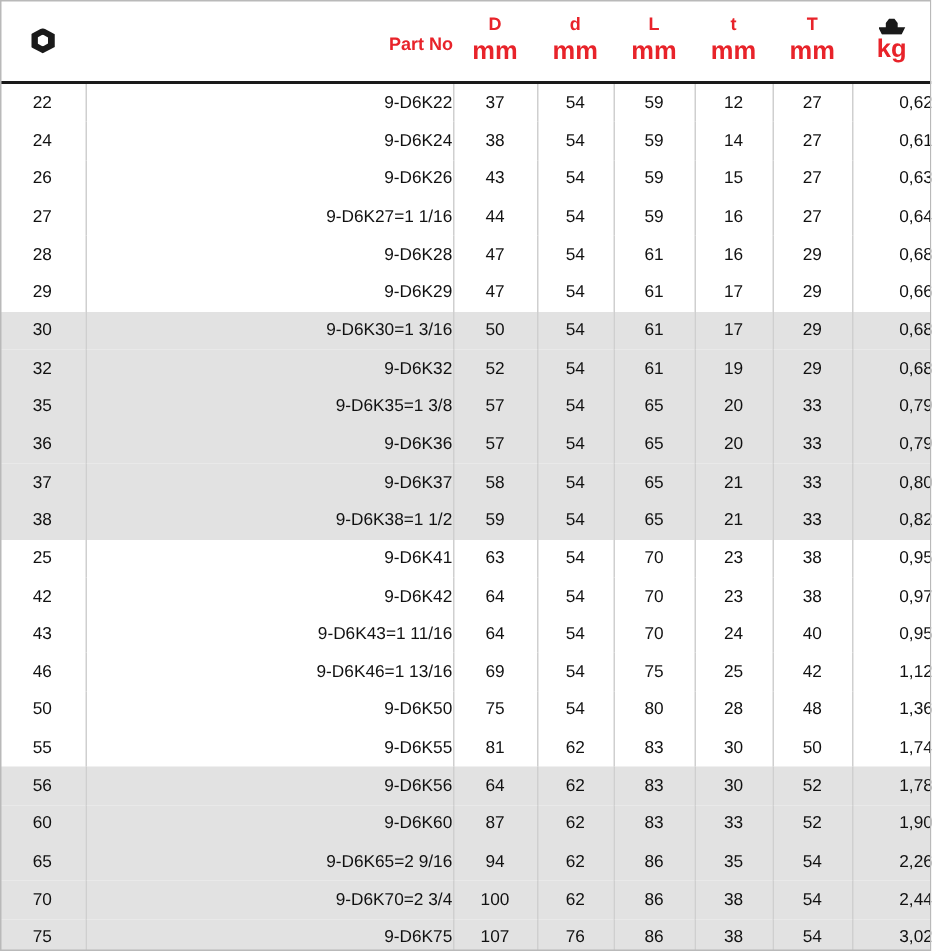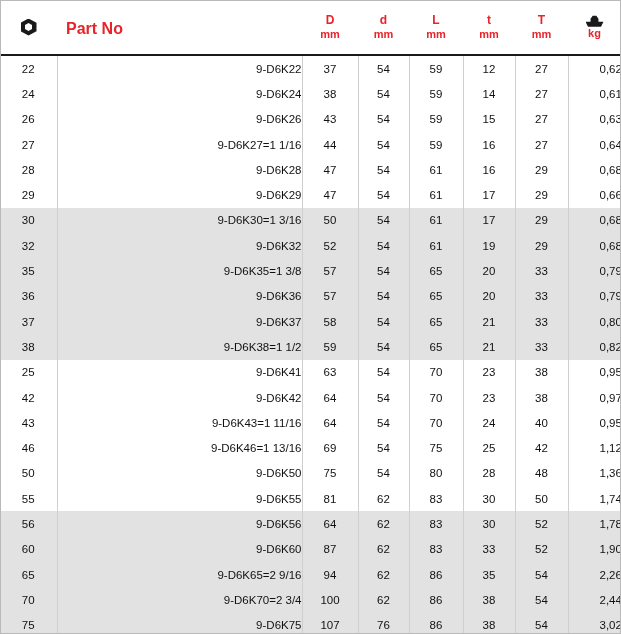--- a/index.html
+++ b/index.html
@@ -40,30 +40,30 @@
     justify-content: center;
     line-height: 1.15;
     height: 54px;
   }
   .hdr-sym {
     font-size: 12px;
     font-weight: bold;
     color: #e8232a;
   }
   .hdr-unit {
-    font-size: 11px;
+    font-size: 17px;
     font-weight: bold;
     color: #e8232a;
   }
   .hdr-left {
-    text-align: left;
+    text-align: right;
     padding-left: 9px;
     height: 50px;
     line-height: 54px;
-    font-size: 16px;
+    font-size: 12px;
   }
   .hdr-icon-cell {
     text-align: center;
     height: 54px;
   }
   .hex-icon {
     display: inline-block;
     width: 16px;
     height: 17px;
     background: #1a1a1a;

